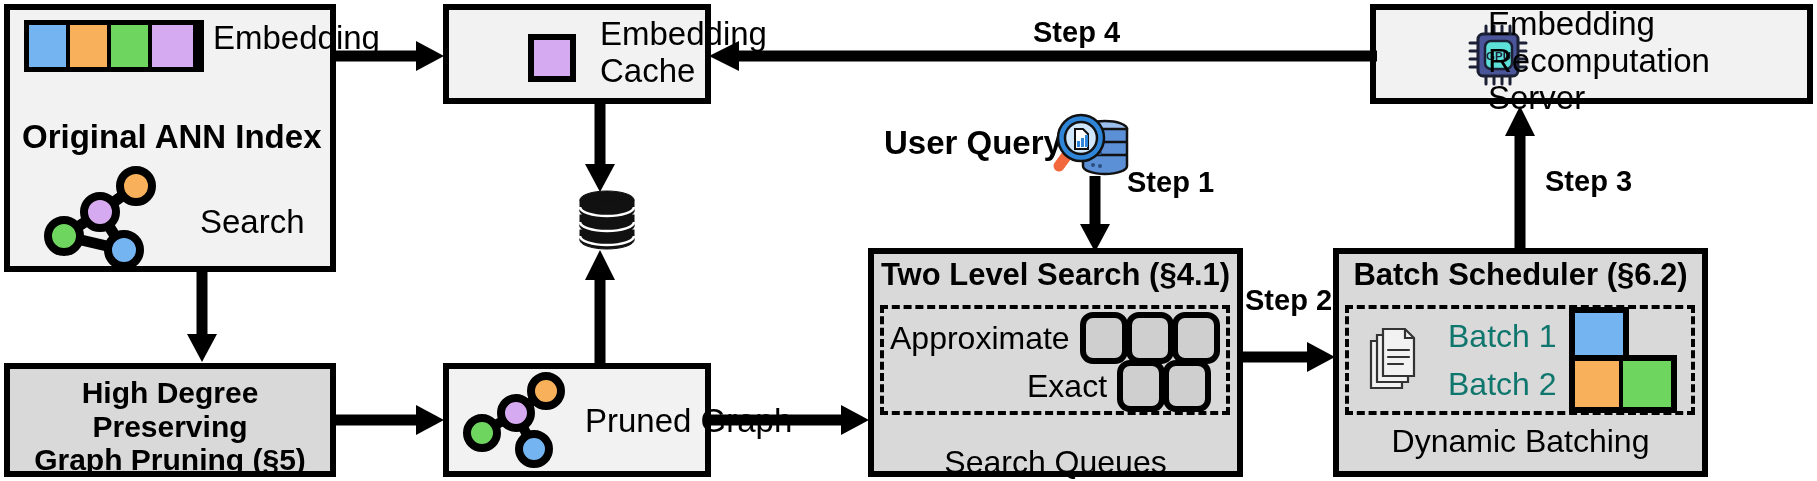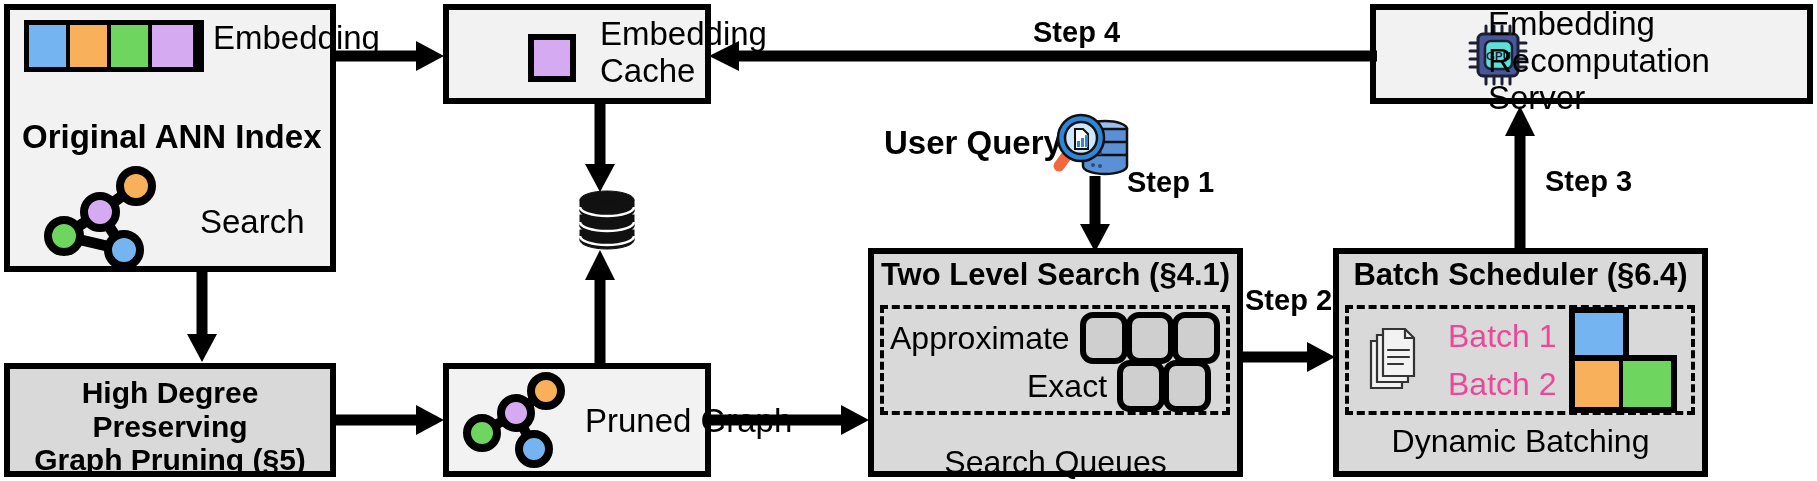--- a/index.html
+++ b/index.html
@@ -93,21 +93,21 @@
     box-sizing:border-box;
     margin-right:-2px;
   }
   
   .brow{
     position:absolute;
     display:flex;
     align-items:center;
   }
   .btag{
-    color:#ec4899;white-space:nowrap;margin-right:12px;
+    color:#0f766e;white-space:nowrap;margin-right:12px;
   }
   .bchips{display:flex;border:6px solid #000;box-sizing:border-box;background:#000;}
   .bchip{width:48px;height:46px;border-right:4px solid #000;box-sizing:border-box;}
   .bchip:last-child{border-right:none;}
   
   .icon{position:absolute;}
   .icon svg{display:block;overflow:visible;}
 </style>
 </head>
 <body>
@@ -289,21 +289,21 @@
       <span class="slot"></span>
       <span class="slot"></span>
       <span class="slot"></span>
     </span>
   </div>
 
   <div class="lbl" style="left:878px; top:445px; width:355px; font-size:32px; text-align:center;">Search Queues</div>
 
   <div class="box shaded" style="left:1333px; top:248px; width:375px; height:229px;">
   </div>
-  <div class="box-title bold" style="left:1343px; top:258px; width:355px; font-size:31px; text-align:center;">Batch Scheduler (§6.4)</div>
+  <div class="box-title bold" style="left:1343px; top:258px; width:355px; font-size:31px; text-align:center;">Batch Scheduler (§6.2)</div>
 
   <div class="dashbox" style="left:1345px; top:305px; width:350px; height:110px;"></div>
 
   <div class="icon" style="left:1368px; top:325px; width:54px; height:68px;">
     <svg width="54" height="68" viewBox="0 0 54 68">
       <g fill="#f2f2f2" stroke="#333" stroke-width="2.2">
         <path d="M3 16 h22 l9 9 v38 h-31 z"></path>
         <path d="M9 10 h22 l9 9 v38 h-31 z"></path>
         <path d="M15 4 h22 l9 9 v38 h-31 z"></path>
       </g>

